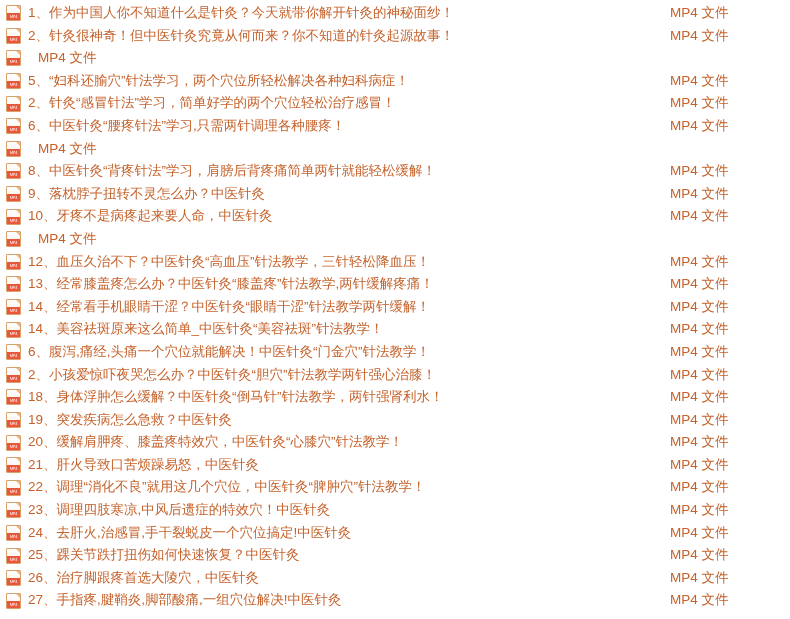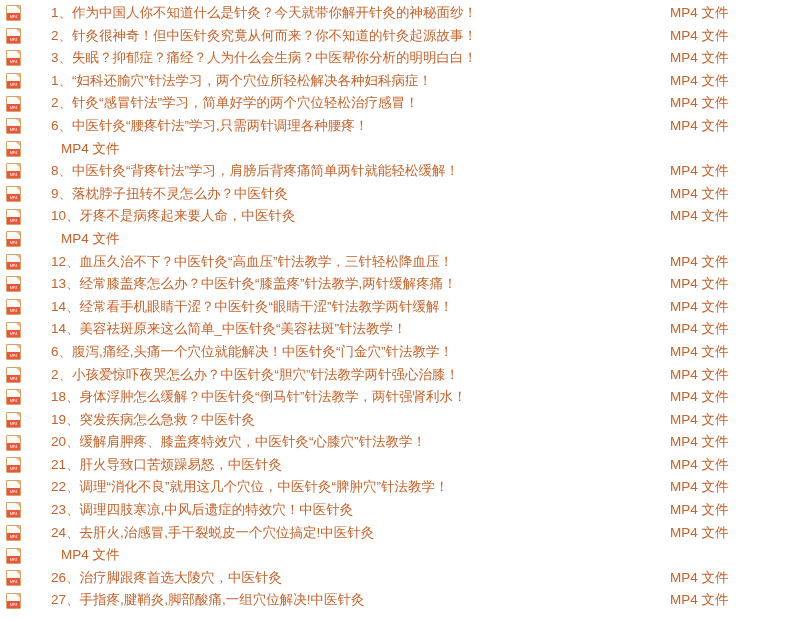--- a/index.html
+++ b/index.html
@@ -18,21 +18,20 @@
     display: flex;
     flex-direction: column;
     padding-top: 2px;
   }
   .file-row {
     display: flex;
     align-items: center;
     height: 22.6px;
     padding-left: 6px;
     box-sizing: border-box;
-    gap: 23px;
   }
   .file-icon {
     flex: 0 0 auto;
     width: 15px;
     height: 16px;
     margin-right: 7px;
     position: relative;
     border: 1px solid #d9a06a;
     background: linear-gradient(#ffffff, #fdf0e4);
     border-radius: 1px;
@@ -108,31 +107,30 @@
       <span class="file-name">2、针灸很神奇！但中医针灸究竟从何而来？你不知道的针灸起源故事！</span>
       <span class="file-type">MP4 文件</span>
     </div>
     <div class="file-row">
       <span class="file-icon">
         <span class="corner"></span>
         <span class="band">
           <span>MP4</span>
         </span>
       </span>
-      <span class="file-name">3、失眠？抑郁症？痛经？人为什么会生病？中医帮你分析的明明白白！</span>
-      <span class="file-type">MP4 文件</span>
-    </div>
-    <div class="file-row">
-      <span class="file-icon">
-        <span class="corner"></span>
-        <span class="band">
-          <span>MP4</span>
-        </span>
-      </span>
-      <span class="file-name">1、“妇科还腧穴”针法学习，两个穴位所轻松解决各种妇科病症！</span>
+      <span class="file-type">MP4 文件</span>
+    </div>
+    <div class="file-row">
+      <span class="file-icon">
+        <span class="corner"></span>
+        <span class="band">
+          <span>MP4</span>
+        </span>
+      </span>
+      <span class="file-name">5、“妇科还腧穴”针法学习，两个穴位所轻松解决各种妇科病症！</span>
       <span class="file-type">MP4 文件</span>
     </div>
     <div class="file-row">
       <span class="file-icon">
         <span class="corner"></span>
         <span class="band">
           <span>MP4</span>
         </span>
       </span>
       <span class="file-name">2、针灸“感冒针法”学习，简单好学的两个穴位轻松治疗感冒！</span>
@@ -326,20 +324,21 @@
       <span class="file-name">24、去肝火,治感冒,手干裂蜕皮一个穴位搞定!中医针灸</span>
       <span class="file-type">MP4 文件</span>
     </div>
     <div class="file-row">
       <span class="file-icon">
         <span class="corner"></span>
         <span class="band">
           <span>MP4</span>
         </span>
       </span>
+      <span class="file-name">25、踝关节跌打扭伤如何快速恢复？中医针灸</span>
       <span class="file-type">MP4 文件</span>
     </div>
     <div class="file-row">
       <span class="file-icon">
         <span class="corner"></span>
         <span class="band">
           <span>MP4</span>
         </span>
       </span>
       <span class="file-name">26、治疗脚跟疼首选大陵穴，中医针灸</span>

